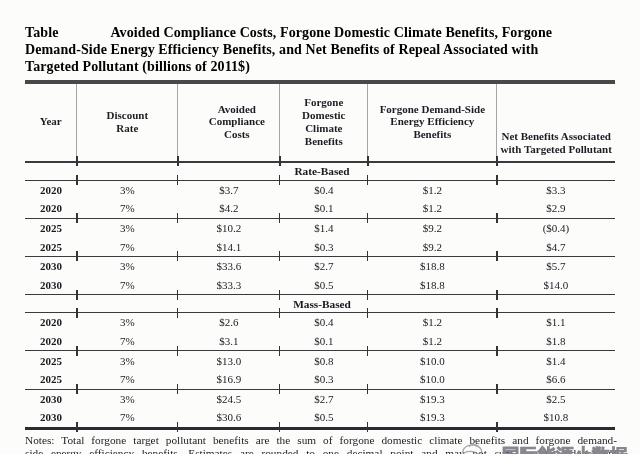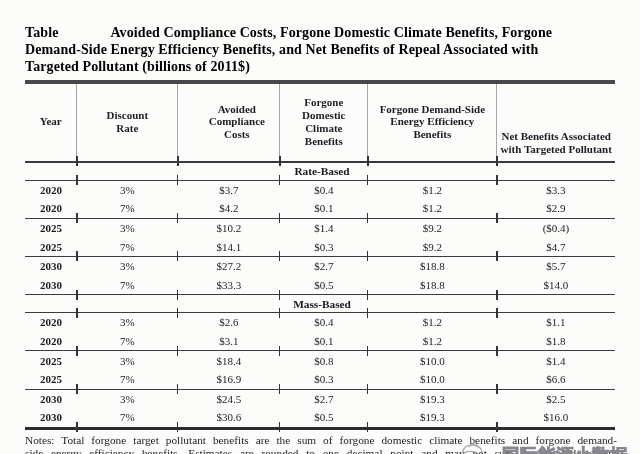--- a/index.html
+++ b/index.html
@@ -151,21 +151,21 @@
           <td class="year">2025</td>
           <td>7%</td>
           <td>$14.1</td>
           <td>$0.3</td>
           <td>$9.2</td>
           <td>$4.7</td>
         </tr>
         <tr class="sep">
           <td class="year">2030</td>
           <td class="tt">3%</td>
-          <td class="tt">$27.2</td>
+          <td class="tt">$33.6</td>
           <td class="tt">$2.7</td>
           <td class="tt">$18.8</td>
           <td class="tt">$5.7</td>
         </tr>
         <tr>
           <td class="year">2030</td>
           <td class="tb">7%</td>
           <td class="tb">$33.3</td>
           <td class="tb">$0.5</td>
           <td class="tb">$18.8</td>
@@ -186,21 +186,21 @@
           <td class="year">2020</td>
           <td>7%</td>
           <td>$3.1</td>
           <td>$0.1</td>
           <td>$1.2</td>
           <td>$1.8</td>
         </tr>
         <tr class="sep">
           <td class="year">2025</td>
           <td class="tt">3%</td>
-          <td class="tt">$18.4</td>
+          <td class="tt">$13.0</td>
           <td class="tt">$0.8</td>
           <td class="tt">$10.0</td>
           <td class="tt">$1.4</td>
         </tr>
         <tr>
           <td class="year">2025</td>
           <td>7%</td>
           <td>$16.9</td>
           <td>$0.3</td>
           <td>$10.0</td>
@@ -213,21 +213,21 @@
           <td class="tt">$2.7</td>
           <td class="tt">$19.3</td>
           <td class="tt">$2.5</td>
         </tr>
         <tr>
           <td class="year">2030</td>
           <td class="tb">7%</td>
           <td class="tb">$30.6</td>
           <td class="tb">$0.5</td>
           <td class="tb">$19.3</td>
-          <td class="tb">$16.0</td>
+          <td class="tb">$10.8</td>
         </tr>
       </tbody>
   </table>
 
   <div class="notes">
     <div class="jline">Notes: Total forgone target pollutant benefits are the sum of forgone domestic climate benefits and forgone demand-</div>
     <div class="jline">side energy efficiency benefits. Estimates are rounded to one decimal point and may not sum due to independent</div>
     <div class="lline">rounding.</div>
   </div>
 

